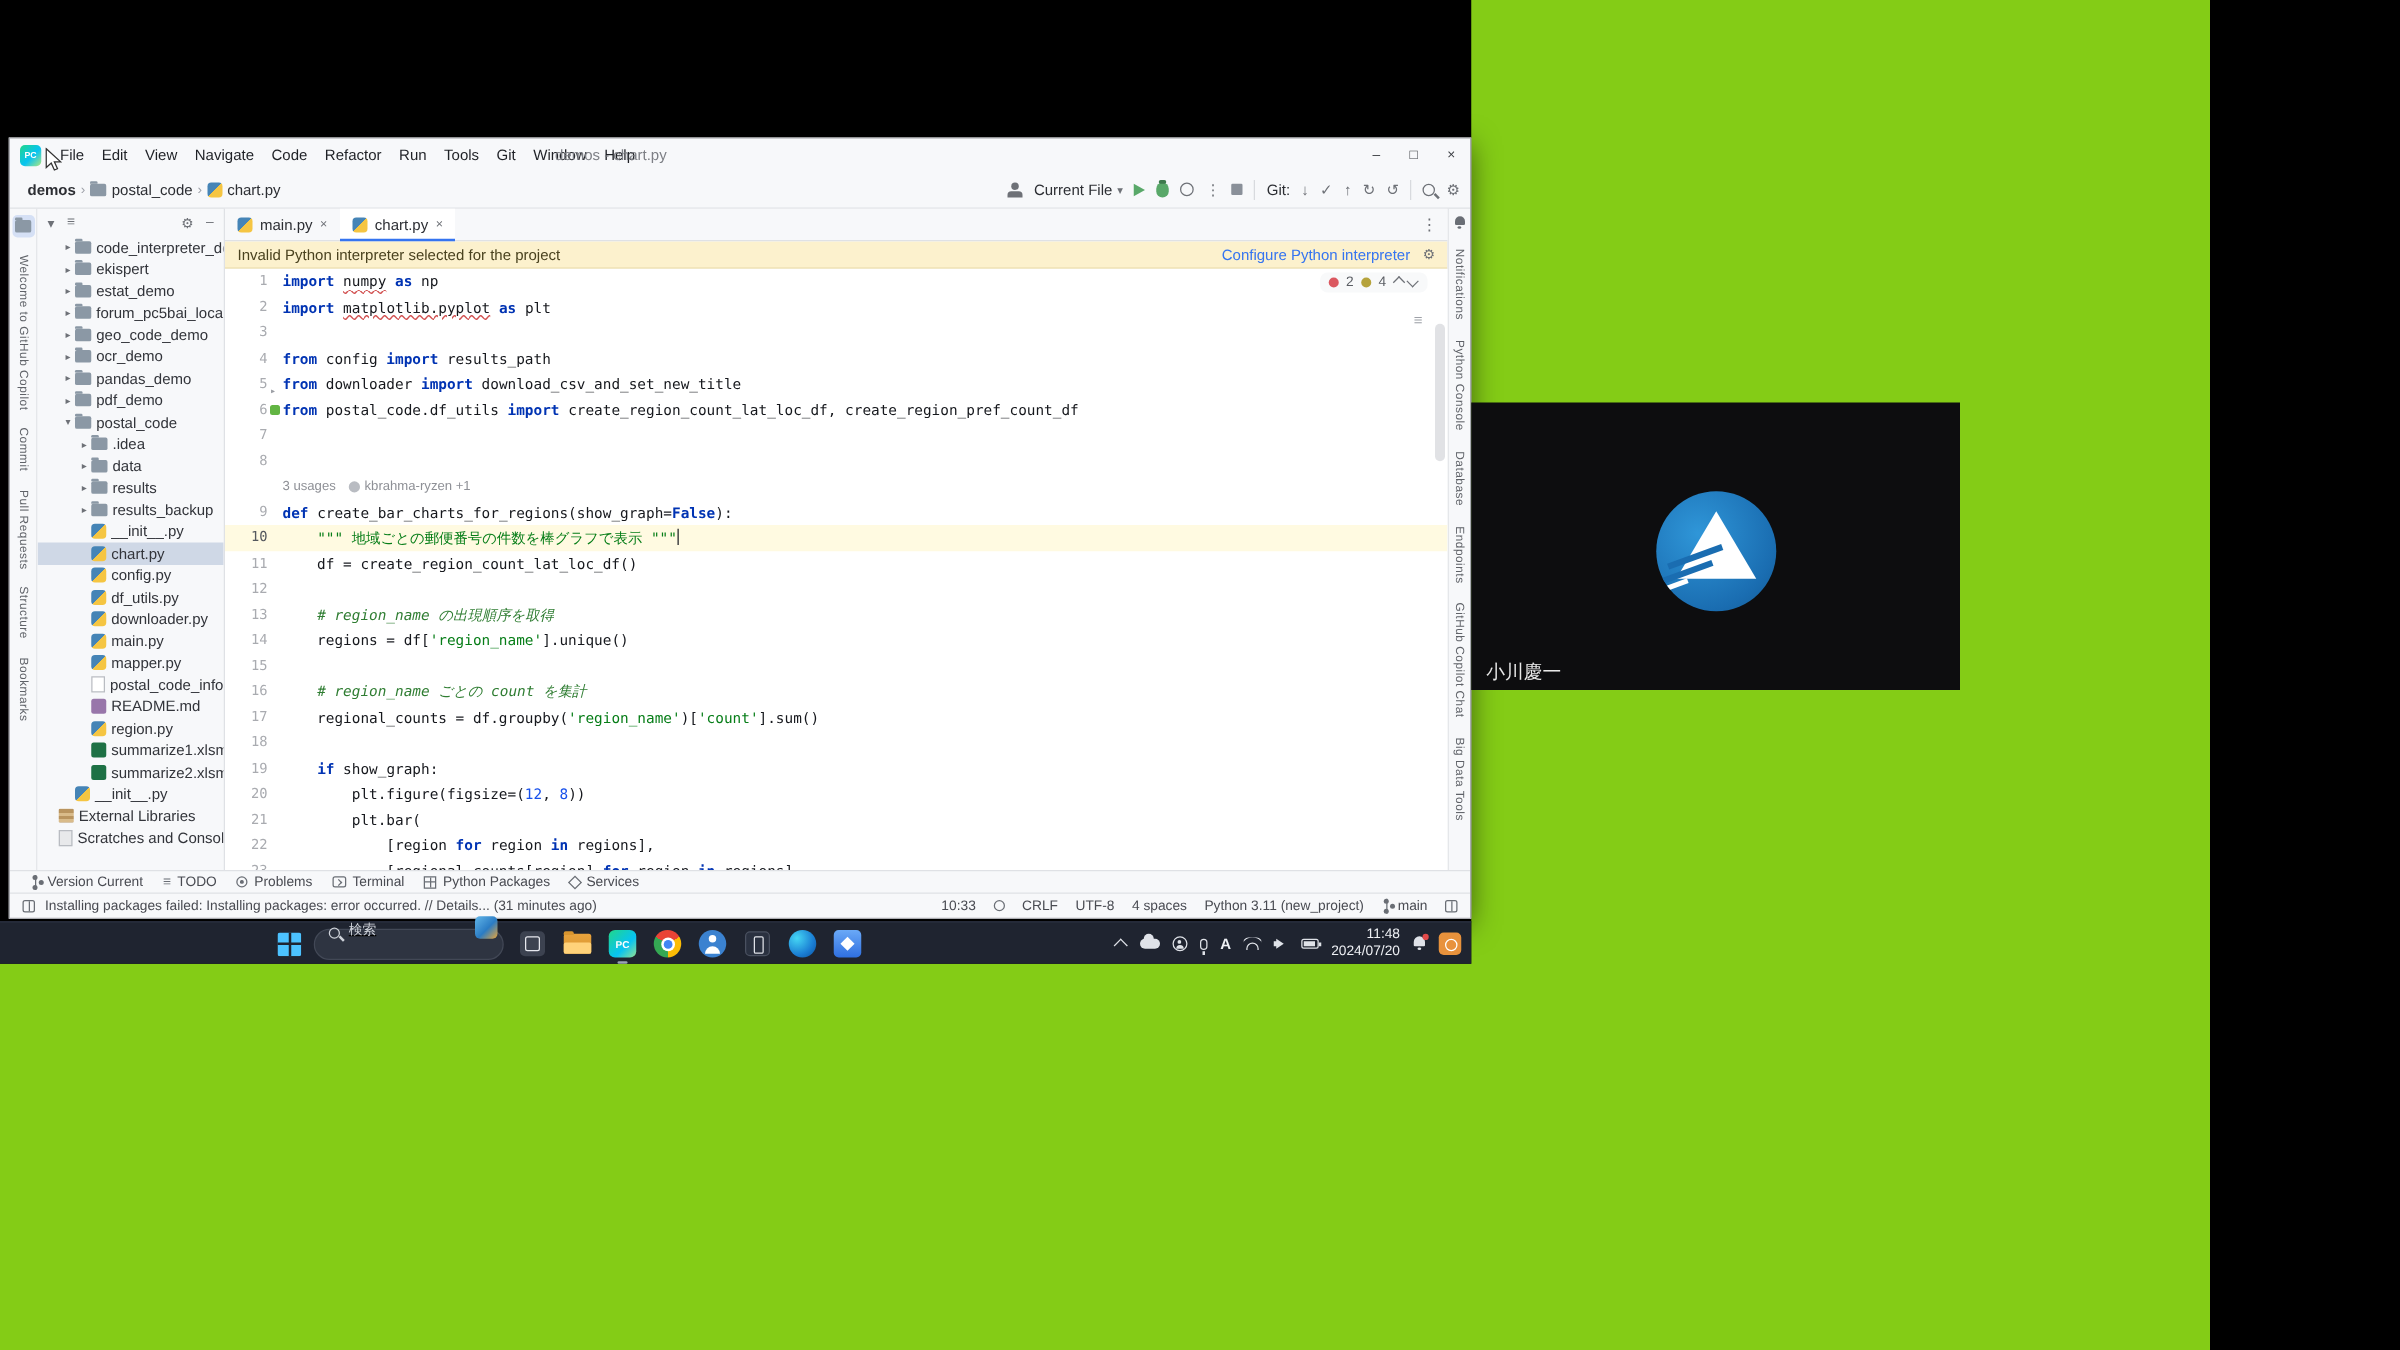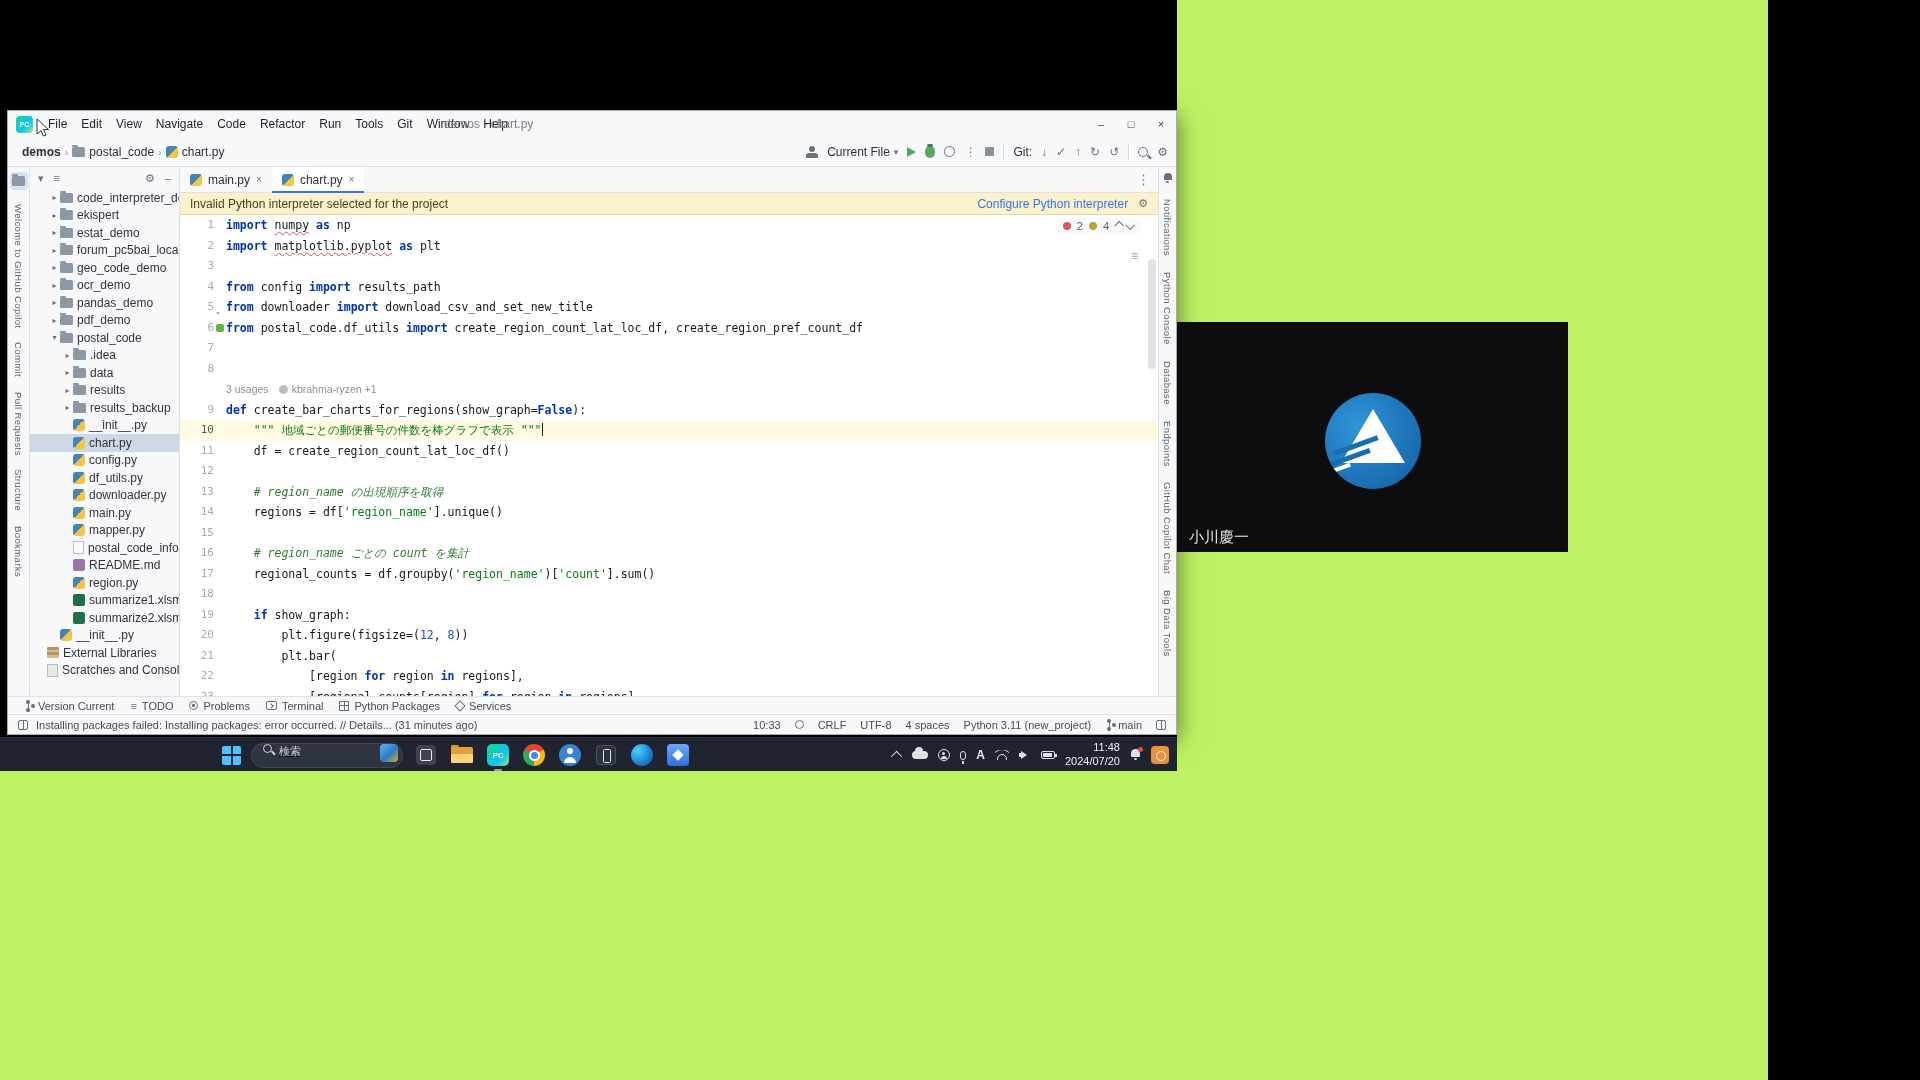--- a/index.html
+++ b/index.html
@@ -1,18 +1,18 @@
 <!DOCTYPE html>
 <html><head>
 <meta charset="utf-8">
 <style>
   * { box-sizing: border-box; margin: 0; padding: 0; }
   html,body { width:1920px; height:1080px; background:#000; overflow:hidden;
               font-family:"Liberation Sans", sans-serif; }
-  .stage { position:absolute; inset:0; width:1768px; height:1080px; background:#bef264; }
+  .stage { position:absolute; inset:0; width:1768px; height:1080px; background:#84cc16; }
 
   
   .screen { position:absolute; left:0; top:0; width:1177px; height:771px; background:#000; }
 
   
   .window { position:absolute; left:7px; top:110px; width:1170px; height:625px;
             background:#f7f8fa; border:1px solid #a9abb0; display:flex; flex-direction:column;
             box-shadow:0 6px 22px rgba(0,0,0,.55); }
 
   
@@ -167,21 +167,21 @@
   .si-square::before { content:""; position:absolute; left:3.6px; top:0; bottom:0; width:1.1px; background:currentColor; }
   .si-circle { width:9px; height:9px; border:1.2px solid currentColor; border-radius:50%; }
 
   
   .taskbar { position:absolute; left:0; top:737px; width:1177px; height:34px; background:#1f2430;
              border-top:1px solid #2b3140; }
   .tb-center { position:absolute; left:222px; top:0; height:34px; display:flex; align-items:center; gap:10px; }
   .tb-start { width:19px; height:19px; border-radius:2px;
               background:linear-gradient(#1f2430,#1f2430) center/2px 100% no-repeat,
                          linear-gradient(#1f2430,#1f2430) center/100% 2px no-repeat, #4cc2ff; }
-  .search-pill { display:flex; align-items:flex-start; gap:7px; width:152px; height:25px; border-radius:13px;
+  .search-pill { display:flex; align-items:flex-end; gap:7px; width:152px; height:25px; border-radius:13px;
                  background:#2e3441; border:1px solid #424856; padding:0 4px 16px 11px;text-decoration:underline; }
   .mag-ic { width:9px; height:9px; border:1.5px solid #cfd3da; border-radius:50%; position:relative; flex:0 0 auto; }
   .mag-ic::after { content:""; position:absolute; left:7px; top:7px; width:5px; height:1.5px; background:#cfd3da; transform:rotate(45deg); }
   .pill-text { font-size:11px; color:#cfd3da; }
   .pill-img { margin-left:auto; width:18px; height:18px; border-radius:4px;
               background:linear-gradient(135deg,#62b6e8,#2b7cc4 55%,#e8a53a); }
   .app-ic { width:26px; height:26px; border-radius:4px; display:flex; align-items:center; justify-content:center; position:relative; }
   .dotline { position:absolute; bottom:-3px; left:50%; transform:translateX(-50%); width:8px; height:2.5px; border-radius:2px; background:#9aa4b5; }
   .ap-widgets { width:20px; height:20px; border-radius:4px; background:#3c4250; position:relative; }
   .ap-widgets::before { content:""; position:absolute; inset:4px; border:1.5px solid #e6e8ee; border-radius:2px; }

